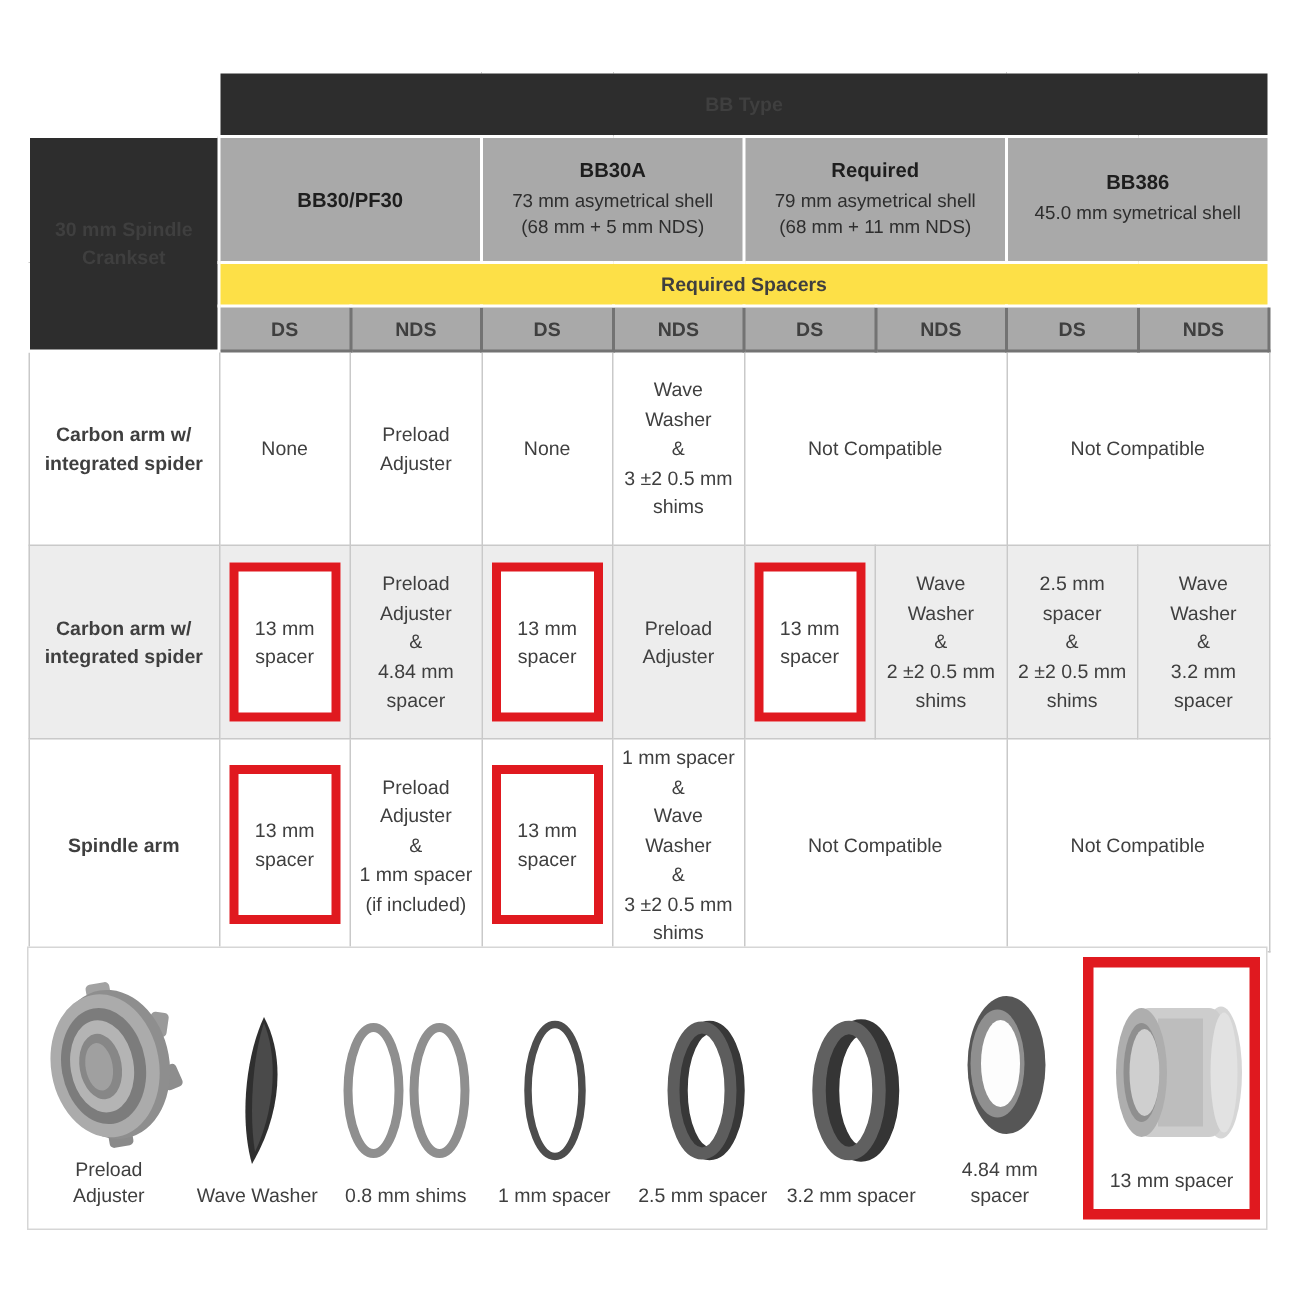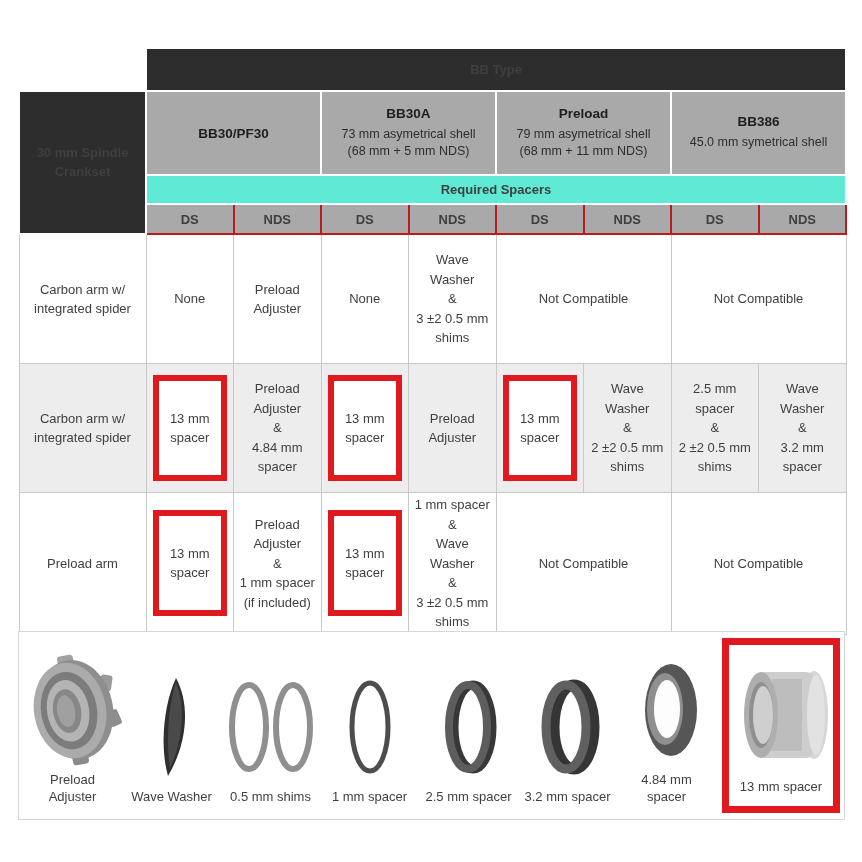--- a/index.html
+++ b/index.html
@@ -12,27 +12,27 @@
 
   td.blankcell { border:none; background:transparent; }
   td.bbtype { background:#2d2d2d; color:#ffffff; font-weight:bold; text-align:left;
               padding-left:12px; font-size:13.5px; height:37px; border:2px solid #fff; }
   td.spindle { background:#2d2d2d; color:#ffffff; font-weight:bold; text-align:left;
                padding:0 14px 0 12px; font-size:13.5px; line-height:1.45; border:2px solid #fff; }
   td.ghead { background:#a9a9a9; border:2px solid #fff; text-align:left; padding:8px 10px; height:78px; }
   .gname { font-weight:bold; color:#1e1e1e; font-size:13.5px; }
   .gdesc { font-size:12.5px; color:#2e2e2e; margin-top:5px; white-space:pre-line; line-height:1.4; }
   .gdesc:empty { display:none; }
-  td.gsub  { background:#5eead4; border:2px solid #fff; font-weight:bold; color:#1e1e1e; height:23px; font-size:13px; }
-  td.gcol  { background:#a9a9a9; border:2px solid #b91c1c; font-weight:bold; color:#1e1e1e;
+  td.gsub  { background:#fde047; border:2px solid #fff; font-weight:bold; color:#1e1e1e; height:23px; font-size:13px; }
+  td.gcol  { background:#a9a9a9; border:2px solid #737373; font-weight:bold; color:#1e1e1e;
              text-align:left; padding-left:8px; height:24px; font-size:13px; }
 
   td.bodycell { border:1px solid #c9c9c9; background:#ffffff; height:124px; }
   tr.altrow td.bodycell { background:#ededed; }
-  td.rowlabel { text-align:left; font-weight:normal; color:#1e1e1e; padding-left:10px; padding-right:8px;
+  td.rowlabel { text-align:left; font-weight:bold; color:#1e1e1e; padding-left:10px; padding-right:8px;
                 font-size:13.5px; line-height:1.5; }
   .cellText { white-space:pre-line; line-height:1.5; }
 
   .redbox { width:62px; height:94px; border:6px solid #e0191f; background:#ffffff;
             margin:0 auto; display:flex; align-items:center; justify-content:center; }
   .redbox .cellText { padding:0 2px; }
 
   .legend { position:absolute; left:18px; top:631px; width:827px; height:189px;
             border:1px solid #d6d6d6; background:#fff; box-sizing:border-box;
             display:flex; align-items:stretch; padding:0 4px; }
@@ -73,21 +73,21 @@
       <td class="ghead" colspan="2">
         <div class="gname">BB30/PF30</div>
 
       </td>
       <td class="ghead" colspan="2">
         <div class="gname">BB30A</div>
         <div class="gdesc">73 mm asymetrical shell
 (68 mm + 5 mm NDS)</div>
       </td>
       <td class="ghead" colspan="2">
-        <div class="gname">Preload</div>
+        <div class="gname">Required</div>
         <div class="gdesc">79 mm asymetrical shell
 (68 mm + 11 mm NDS)</div>
       </td>
       <td class="ghead" colspan="2">
         <div class="gname">BB386</div>
         <div class="gdesc">45.0 mm symetrical shell</div>
       </td>
     </tr>
 
     <tr>
@@ -165,21 +165,21 @@
 2 ±2 0.5 mm shims</div>
           </td>
       <td class="bodycell">
             <div class="cellText">Wave Washer
 &amp;
 3.2 mm spacer</div>
           </td>
     </tr>
 
     <tr>
-      <td class="bodycell rowlabel" style="height:127px">Preload arm</td>
+      <td class="bodycell rowlabel" style="height:127px">Spindle arm</td>
       <td class="bodycell">
         <div class="redbox">
               <div class="cellText">13 mm spacer</div>
             </div>
           </td>
       <td class="bodycell">
             <div class="cellText">Preload Adjuster
 &amp;
 1 mm spacer (if included)</div>
           </td>
@@ -237,21 +237,21 @@
       <div class="legend-label">Wave Washer</div>
     </div>
 
     <div class="legend-item">
       <div class="legend-icon">
         <svg width="104" height="104" viewBox="0 0 104 104">
           <ellipse cx="30" cy="52" rx="17" ry="42" fill="none" stroke="#8f8f8f" stroke-width="6"></ellipse>
           <ellipse cx="74" cy="52" rx="17" ry="42" fill="none" stroke="#8f8f8f" stroke-width="6"></ellipse>
         </svg>
       </div>
-      <div class="legend-label">0.5 mm shims</div>
+      <div class="legend-label">0.8 mm shims</div>
     </div>
 
     <div class="legend-item">
       <div class="legend-icon">
         <svg width="100" height="104" viewBox="0 0 100 104">
           <ellipse cx="50" cy="52" rx="18" ry="44" fill="none" stroke="#4d4d4d" stroke-width="5"></ellipse>
         </svg>
       </div>
       <div class="legend-label">1 mm spacer</div>
     </div>

